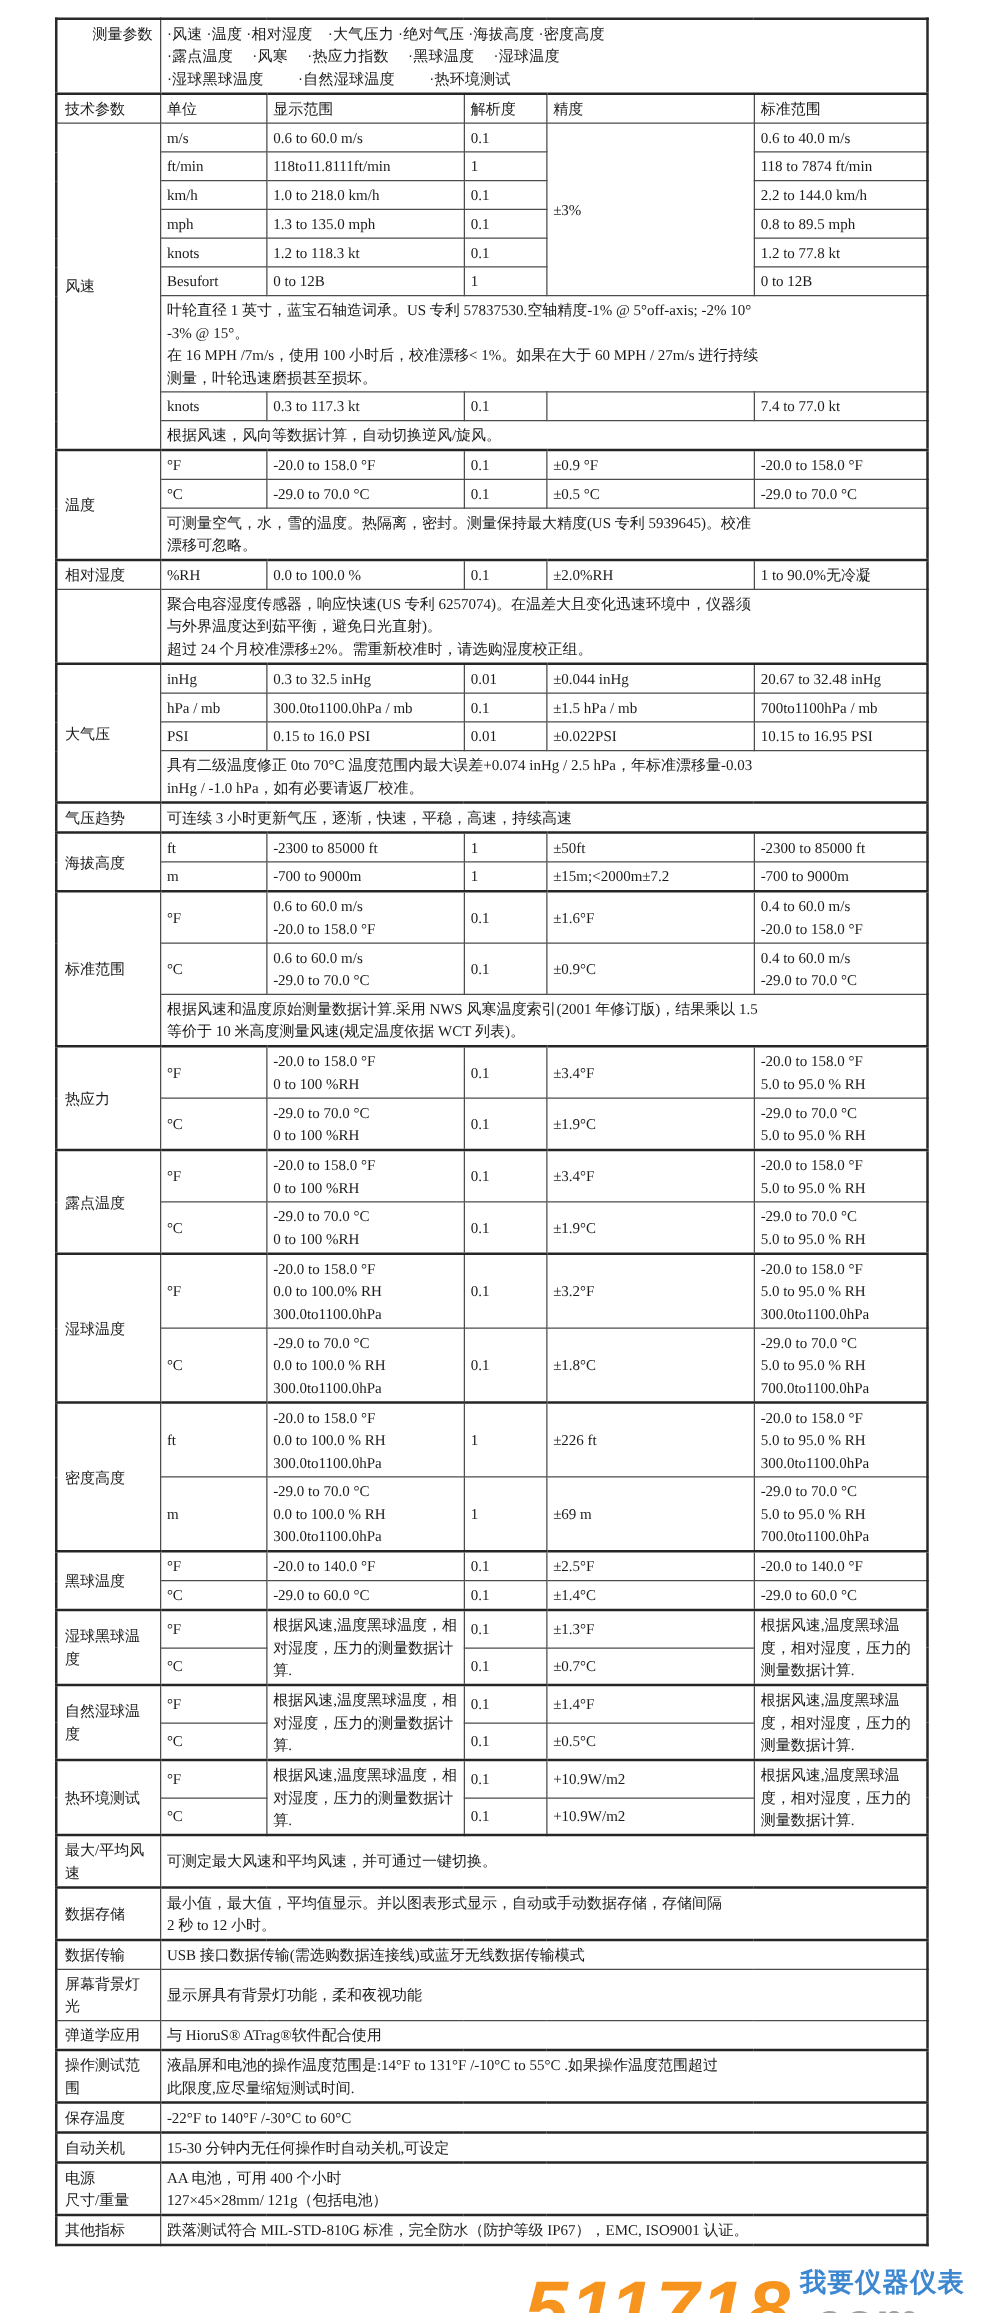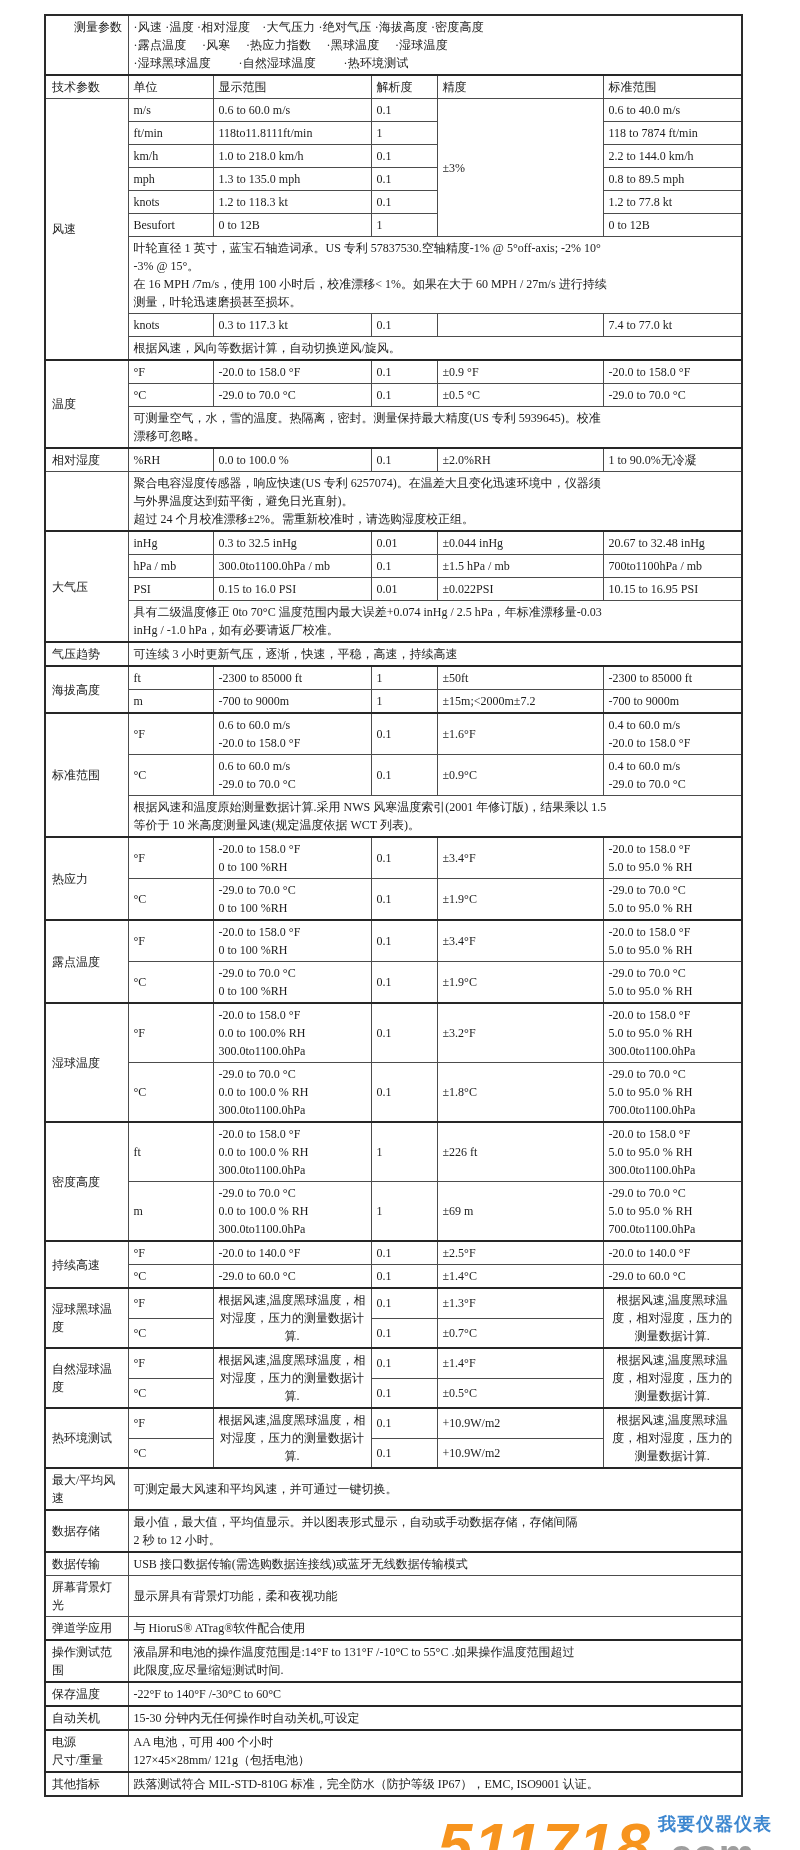--- a/index.html
+++ b/index.html
@@ -14,21 +14,21 @@
     vertical-align:middle;
     white-space:pre-line;
     word-break:break-word;
     overflow:hidden;
   }
   table.spec tr.thick td { border-top-width:2px; border-top-color:#262626; }
   table.spec td.lbl { padding-left:6px; }
   table.spec td.top { vertical-align:top;padding-left:28px; }
   table.spec td.params { letter-spacing:0.2px; }
   table.spec td.note { }
-  table.spec td.wrap { white-space:normal;text-align:center; }
+  table.spec td.wrap { white-space:normal; }
 
   .logo-row {
     width:756px;
     display:flex;
     justify-content:flex-end;
     align-items:flex-end;
     margin-top:18px;
     padding-right:28px;
     box-sizing:border-box;
   }
@@ -43,21 +43,21 @@
   }
   .logo .stack {
     display:flex;
     flex-direction:column;
     align-items:flex-start;
     margin-left:6px;
   }
   .logo .tag {
     font-family:"Liberation Sans","DejaVu Sans",sans-serif;
     font-weight:bold;
-    font-size:18px;
+    font-size:21px;
     line-height:1.1;
     letter-spacing:1px;
   }
   .logo .tld {
     font-family:"Liberation Sans","DejaVu Sans",sans-serif;
     font-weight:bold;
     font-size:40px;
     line-height:0.95;
     letter-spacing:1px;
   }
@@ -324,21 +324,21 @@
           <td>-29.0 to 70.0 °C
 0.0 to 100.0 % RH
 300.0to1100.0hPa</td>
           <td>1</td>
           <td>±69 m</td>
           <td>-29.0 to 70.0 °C
 5.0 to 95.0 % RH
 700.0to1100.0hPa</td>
         </tr>
         <tr class="thick">
-          <td rowspan="2" class="lbl">持续高速</td>
+          <td rowspan="2" class="lbl">黑球温度</td>
           <td>°F</td>
           <td>-20.0 to 140.0 °F</td>
           <td>0.1</td>
           <td>±2.5°F</td>
           <td>-20.0 to 140.0 °F</td>
         </tr>
         <tr>
           <td>°C</td>
           <td>-29.0 to 60.0 °C</td>
           <td>0.1</td>

